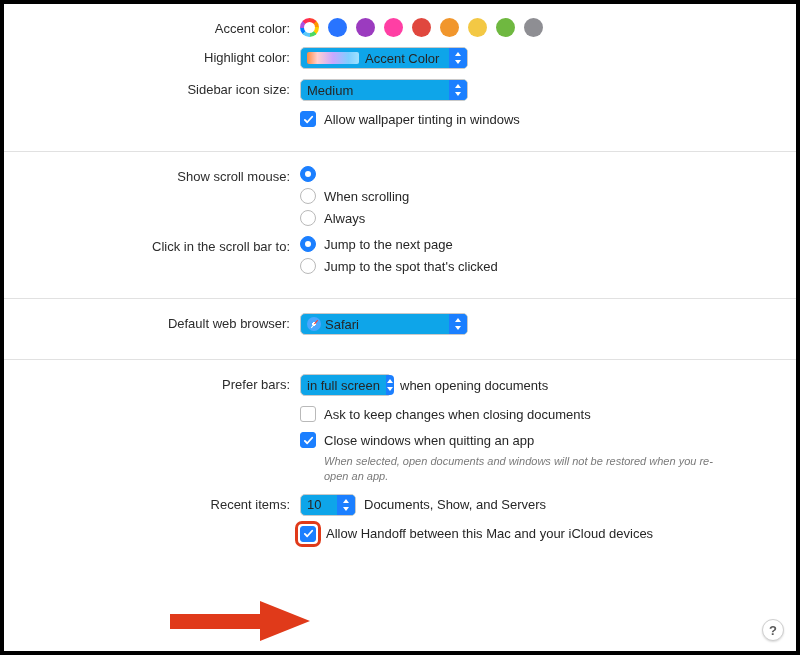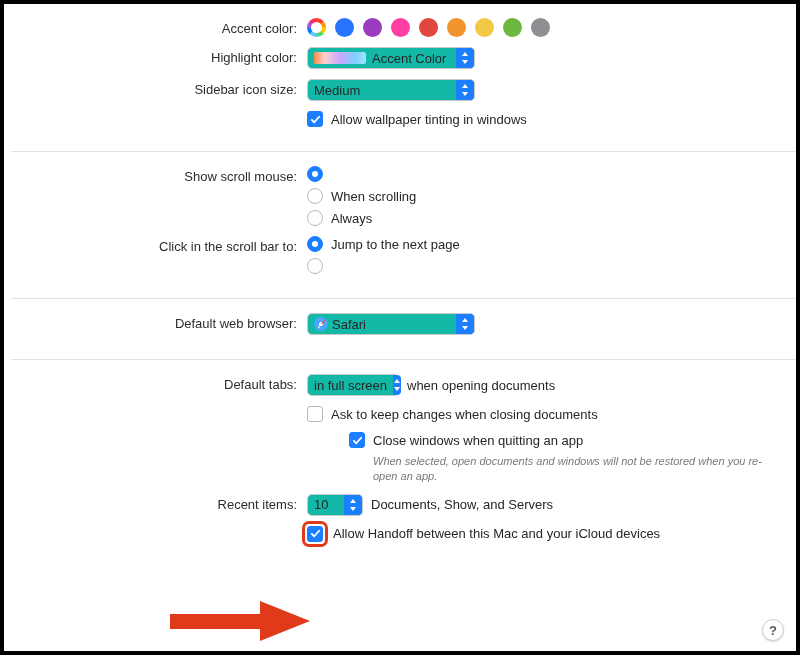--- a/index.html
+++ b/index.html
@@ -14,36 +14,36 @@
   .frame {
     width: 800px;
     height: 655px;
     border: 4px solid #000;
     background: #fff;
     position: relative;
     overflow: hidden;
   }
   .content {
     width: 100%;
-    padding: 14px 0 10px 7px;
+    padding: 14px 0 10px 0;
   }
   .section {
     padding: 0 0 14px 0;
   }
   .divider {
     height: 1px;
     background: #e1e1e1;
     margin: 0 0 14px 0;
   }
   .row {
     display: flex;
     align-items: flex-start;
     margin-bottom: 10px;
   }
-  .row.tight { margin-bottom: 6px; gap: 42px; }
+  .row.tight { margin-bottom: 6px; }
   .lbl {
     width: 296px;
     text-align: right;
     padding-right: 10px;
     padding-top: 3px;
     font-size: 13px;
     color: #2c2c2c;
   }
   .ctl {
     flex: 1;
@@ -69,21 +69,21 @@
   .swatch.multicolor::after{
     content:''; position:absolute; inset:4px; background:#fff; border-radius:50%;
   }
   
   .popup {
     display: inline-flex;
     align-items: center;
     height: 22px;
     border: 1px solid #c9c9c9;
     border-radius: 5px;
-    background: #14b8a6;
+    background: #0ea5e9;
     font-size: 13px;
     position: relative;
     padding: 0 0 0 6px;
     cursor: pointer;
   }
   .popup .cap {
     width: 18px; height: 100%;
     background: #1b7fff;
     border-radius: 0 4px 4px 0;
     display:flex; align-items:center; justify-content:center;
@@ -253,20 +253,21 @@
 
       <div class="row" style="margin-top:10px">
         <div class="lbl">Click in the scroll bar to:</div>
         <div class="ctl" id="click-opts">
             <div class="ctl-row">
               <span class="rd checked"></span>
               <span>Jump to the next page</span>
             </div>
             <div class="ctl-row">
               <span class="rd"></span>
+              <span>Jump to the spot that's clicked</span>
             </div>
           </div>
       </div>
     </div>
 
     <div class="divider"></div>
 
     <div class="section">
       <div class="row">
         <div class="lbl">Default web browser:</div>
@@ -281,21 +282,21 @@
             </span>
           </div>
         </div>
       </div>
     </div>
 
     <div class="divider"></div>
 
     <div class="section" style="padding-bottom:6px">
       <div class="row">
-        <div class="lbl">Default tabs:</div>
+        <div class="lbl">Prefer bars:</div>
         <div class="ctl">
           <div class="ctl-row">
             <div class="popup" style="width:92px">
               <span style="flex:1;white-space:nowrap">in full screen</span>
               <span class="cap">
                 <svg viewBox="0 0 8 12">
                     <path d="M4 0 L7 4 H1 Z M4 12 L1 8 H7 Z" fill="#fff"></path>
                   </svg>
               </span>
             </div>

